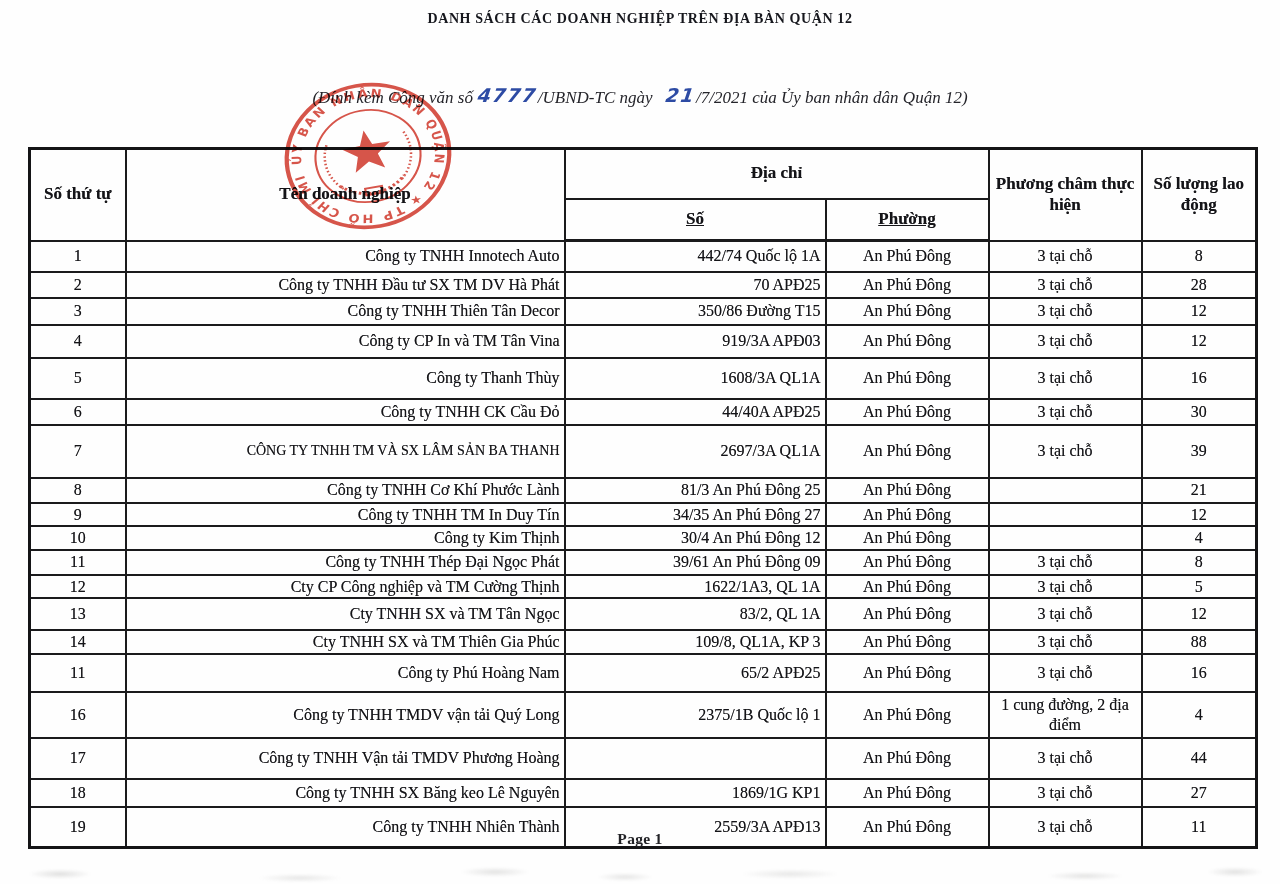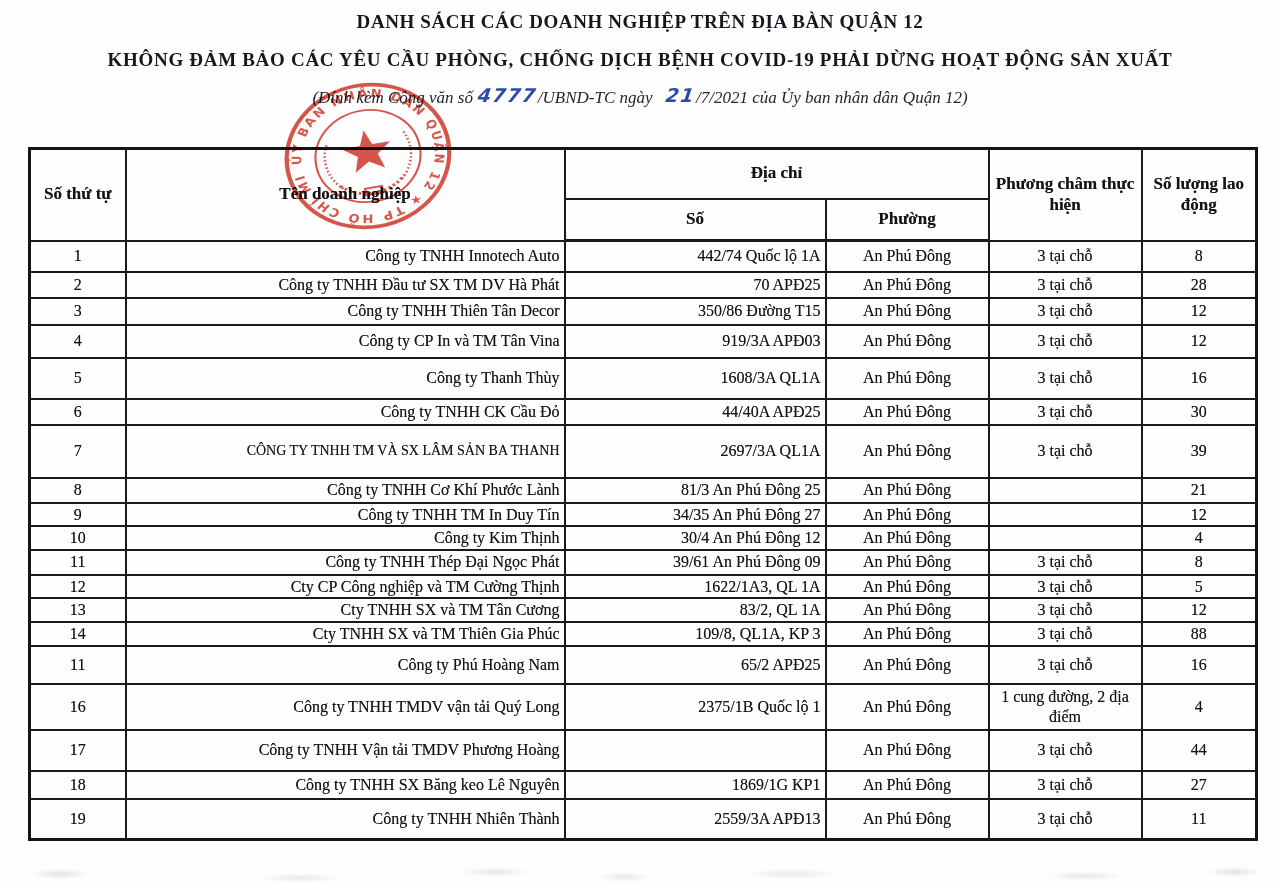--- a/index.html
+++ b/index.html
@@ -3,21 +3,21 @@
 <meta charset="utf-8">
 <style>
   * { margin:0; padding:0; box-sizing:border-box; }
   html,body { width:1280px; height:884px; overflow:hidden; background:#ffffff; }
   .page {
     position:relative; width:1280px; height:884px; background:#fefefe;
     font-family:"Liberation Serif", serif; color:#1b1b1e;
   }
   .title1 {
     position:absolute; top:11px; left:0; width:100%; text-align:center;
-    font-size:19px; font-weight:700; letter-spacing:.6px; color:#16171d;
+    font-size:14px; font-weight:700; letter-spacing:.6px; color:#16171d;
   }
   .title2 {
     position:absolute; top:49px; left:0; width:100%; text-align:center;
     font-size:19px; font-weight:700; letter-spacing:.7px; color:#16171d;
   }
   .subtitle {
     position:absolute; top:85px; left:0; width:100%; text-align:center;
     font-size:17px; font-style:italic; color:#24242a;
   }
   .hand {
@@ -34,33 +34,33 @@
     font-size:16px; color:#141418;
   }
   table.biz th, table.biz td {
     border:2px solid #1a1a1c; vertical-align:middle;
     padding:1px 4px; line-height:1.22;
     text-shadow:0 0 .4px rgba(10,10,10,.55);
   }
   table.biz { border:3px solid #141416; }
   thead th { font-weight:700; font-size:17px; text-align:center; }
   thead tr.tier1 th { height:50px; }
-  thead tr.tier2 th { height:42px; border-bottom-width:3px; }
+  thead tr.tier2 th { height:42px; border-bottom-width:3px;text-decoration:underline; }
   td.center { text-align:center; }
   td.c-name, td.c-address_no { text-align:right; padding-left:7px; }
   td.bigname { font-size:14px; padding-right:36px; line-height:1.3; }
 
   #rows tr { height:24px; }
   #rows tr:nth-child(1){height:31px} #rows tr:nth-child(2){height:26px}
   #rows tr:nth-child(3){height:27px} #rows tr:nth-child(4){height:33px}
   #rows tr:nth-child(5){height:41px} #rows tr:nth-child(6){height:26px}
   #rows tr:nth-child(7){height:53px} #rows tr:nth-child(8){height:25px}
   #rows tr:nth-child(9){height:23px} #rows tr:nth-child(10){height:22px}
   #rows tr:nth-child(11){height:25px} #rows tr:nth-child(12){height:23px}
-  #rows tr:nth-child(13){height:24px} #rows tr:nth-child(14){height:23px}
+  #rows tr:nth-child(13){height:32px} #rows tr:nth-child(14){height:23px}
   #rows tr:nth-child(15){height:38px} #rows tr:nth-child(16){height:46px}
   #rows tr:nth-child(17){height:41px} #rows tr:nth-child(18){height:28px}
   #rows tr:nth-child(19){height:41px}
 
   
   .seal {
     position:absolute; left:283px; top:82px; width:170px; height:148px;
     transform:rotate(-10deg); opacity:.82; mix-blend-mode:multiply;
     pointer-events:none; z-index:5;
   }
@@ -82,21 +82,20 @@
       radial-gradient(ellipse 40px 7px at 1235px 16px,rgba(120,120,118,.42), transparent 70%);
     filter:blur(1px);
   }
 </style>
 </head>
 <body>
 
 <div class="page">
 
   <div class="title1">DANH SÁCH CÁC DOANH NGHIỆP TRÊN ĐỊA BÀN QUẬN 12</div>
-  <div class="title2">KHÔNG ĐẢM BẢO CÁC YÊU CẦU PHÒNG, CHỐNG DỊCH BỆNH COVID-19 PHẢI DỪNG HOẠT ĐỘNG SẢN XUẤT</div>
 
   <div class="subtitle"><span>(Đính kèm Công văn số</span><span class="hand">4777</span><span>/UBND-TC ngày</span><span class="hand day">21</span><span>/7/2021 của Ủy ban nhân dân Quận 12)</span></div>
 
   <div class="seal">
     <svg viewBox="0 0 200 200" preserveAspectRatio="none">
       <defs>
         <path id="ringPath" d="M100,100 m-79,0 a79,79 0 1,1 158,0 a79,79 0 1,1 -158,0"></path>
       </defs>
       <g stroke="#cf2f22" fill="none">
         <circle cx="100" cy="100" r="96" stroke-width="5"></circle>
@@ -231,21 +230,21 @@
         <tr>
           <td class="c-stt center">12</td>
           <td class="c-name">Cty CP Công nghiệp và TM Cường Thịnh</td>
           <td class="c-address_no">1622/1A3, QL 1A</td>
           <td class="c-ward center">An Phú Đông</td>
           <td class="c-method center">3 tại chỗ</td>
           <td class="c-workers center">5</td>
         </tr>
         <tr>
           <td class="c-stt center">13</td>
-          <td class="c-name">Cty TNHH SX và TM Tân Cương</td>
+          <td class="c-name">Cty TNHH SX và TM Tân Ngọc</td>
           <td class="c-address_no">83/2, QL 1A</td>
           <td class="c-ward center">An Phú Đông</td>
           <td class="c-method center">3 tại chỗ</td>
           <td class="c-workers center">12</td>
         </tr>
         <tr>
           <td class="c-stt center">14</td>
           <td class="c-name">Cty TNHH SX và TM Thiên Gia Phúc</td>
           <td class="c-address_no">109/8, QL1A, KP 3</td>
           <td class="c-ward center">An Phú Đông</td>
@@ -288,14 +287,15 @@
           <td class="c-stt center">19</td>
           <td class="c-name">Công ty TNHH Nhiên Thành</td>
           <td class="c-address_no">2559/3A APĐ13</td>
           <td class="c-ward center">An Phú Đông</td>
           <td class="c-method center">3 tại chỗ</td>
           <td class="c-workers center">11</td>
         </tr>
       </tbody>
   </table>
 
+  <div class="footer">Page 1</div>
   <div class="bottom-noise"></div>
 </div>
 
 </body></html>

